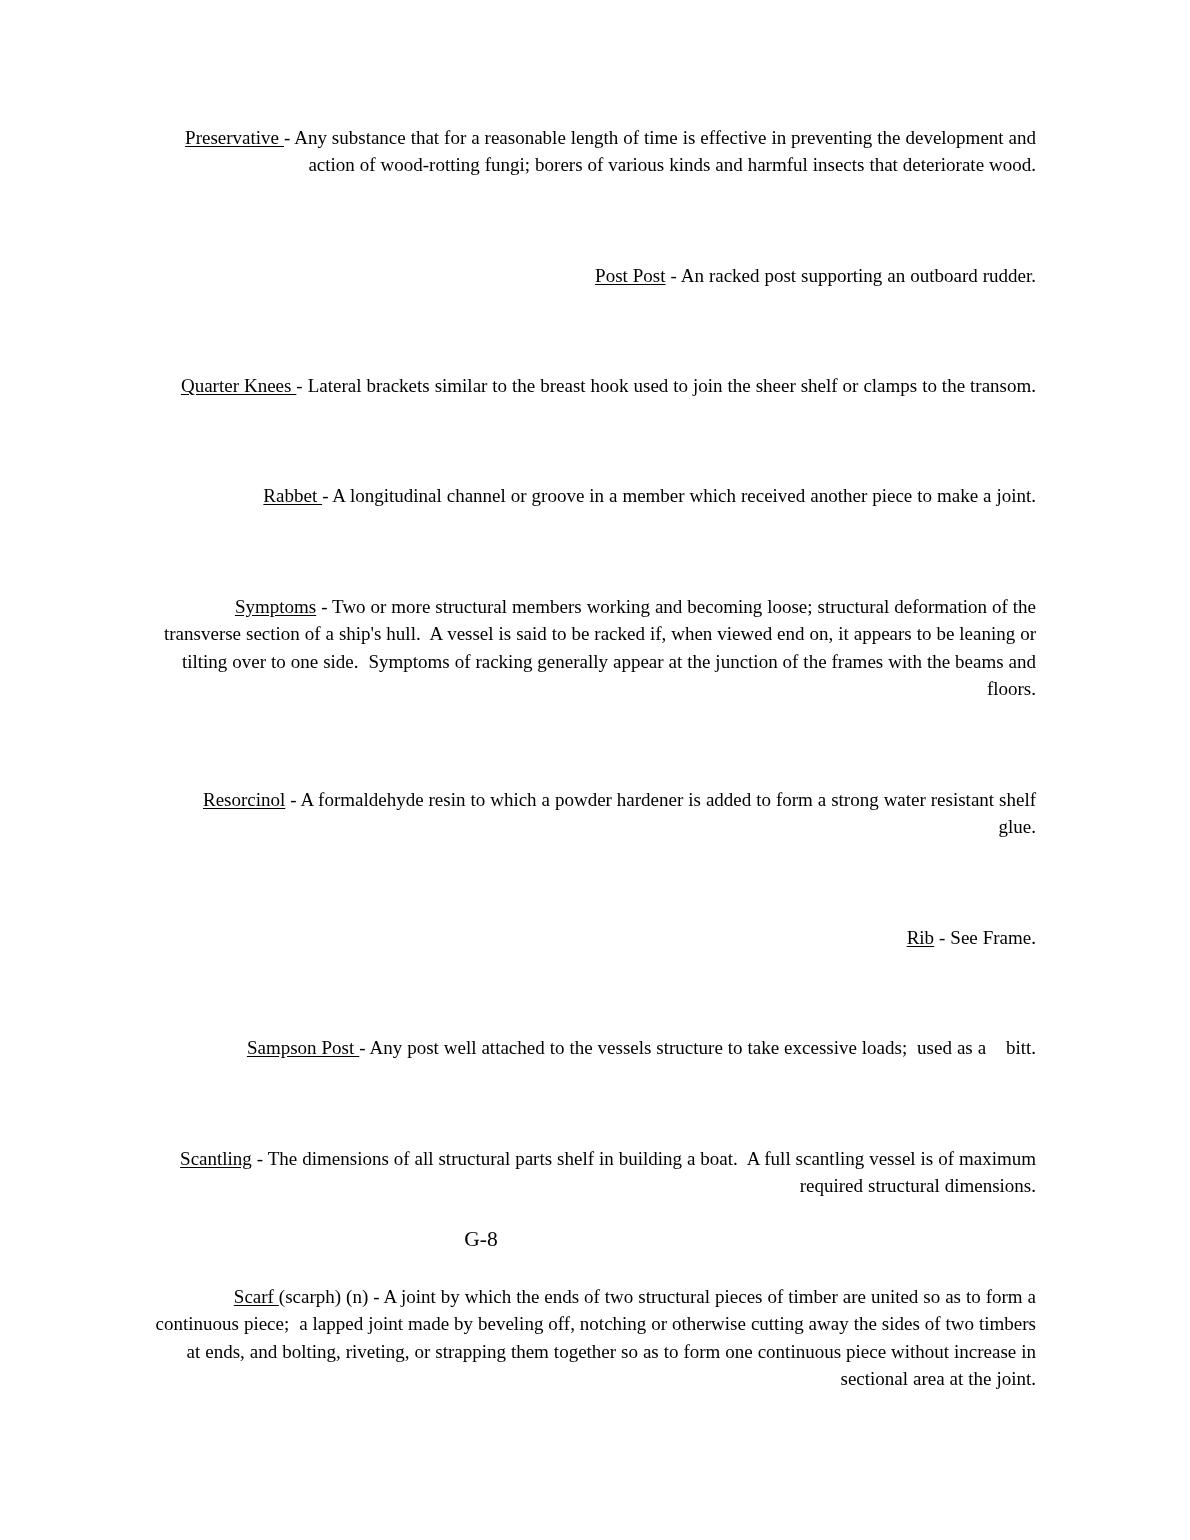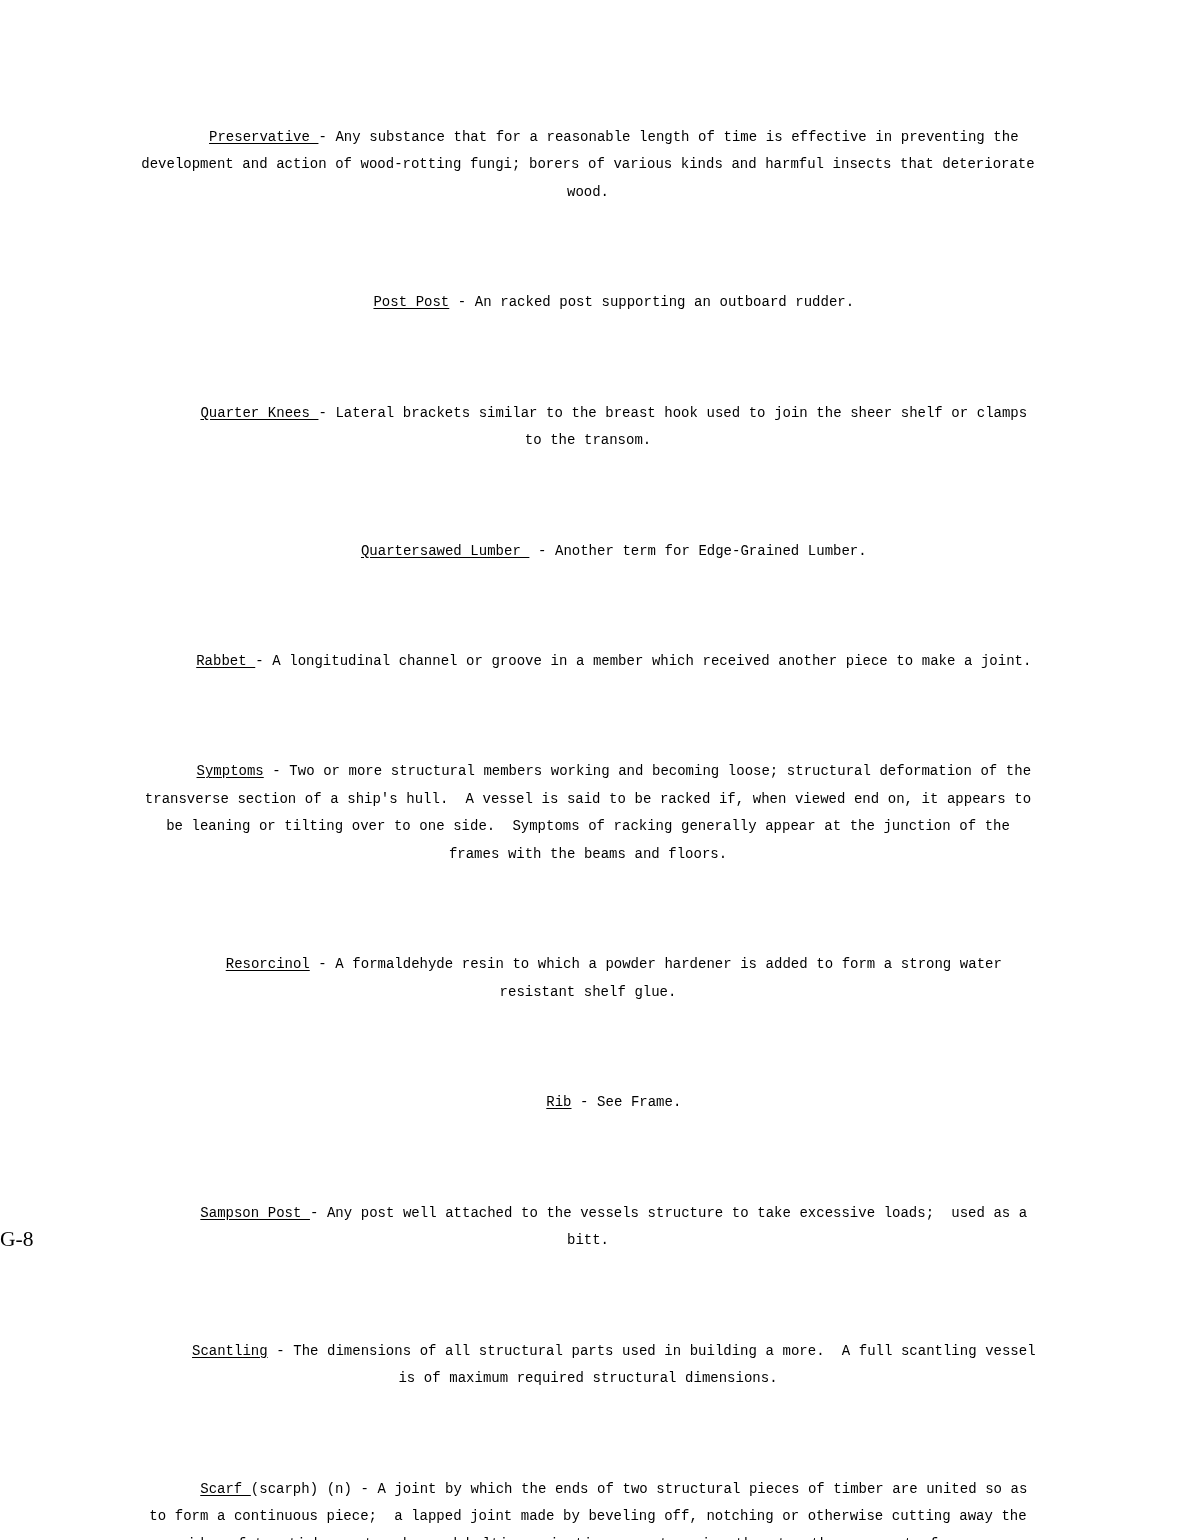--- a/index.html
+++ b/index.html
@@ -19,76 +19,73 @@
     overflow: hidden;
     box-sizing: border-box;
   }
   .content {
     position: absolute;
     left: 140px;
     top: 96px;
     width: 896px;
   }
   .entry {
-    font-size: 14px;
+    font-size: 19px;
     line-height: 27.6px;
     margin: 0 0 27.6px 0;
-    text-align: center;
+    text-align: right;
     white-space: pre-wrap;
     word-spacing: 0.2px;
-    font-family: Liberation Mono, monospace;
   }
   .term {
     text-decoration: underline;
     text-underline-offset: 2px;
   }
   .page-number {
     position: absolute;
     left: 0;
     top: 1226px;
     width: 962px;
+    text-align: center;
     font-size: 21.5px;
     line-height: 27.6px;
   }
 </style>
 </head>
 <body>
 
 <div class="page">
 
   <div class="content">
     <p class="entry">
       <span class="term">Preservative </span><span>- Any substance that for a reasonable length of time is effective in preventing the development and action of wood-rotting fungi; borers of various kinds and harmful insects that deteriorate wood.</span>
     </p>
     <p class="entry">
       <span class="term">Post Post</span><span> - An racked post supporting an outboard rudder.</span>
     </p>
     <p class="entry">
       <span class="term">Quarter Knees </span><span>- Lateral brackets similar to the breast hook used to join the sheer shelf or clamps to the transom.</span>
     </p>
     <p class="entry">
-      <span class="term">Quartersawed Lumber </span><span> - Another term for Edge-Grained Lumber.</span>
-    </p>
-    <p class="entry">
       <span class="term">Rabbet </span><span>- A longitudinal channel or groove in a member which received another piece to make a joint.</span>
     </p>
     <p class="entry">
       <span class="term">Symptoms</span><span> - Two or more structural members working and becoming loose; structural deformation of the transverse section of a ship's hull.  A vessel is said to be racked if, when viewed end on, it appears to be leaning or tilting over to one side.  Symptoms of racking generally appear at the junction of the frames with the beams and floors.</span>
     </p>
     <p class="entry">
       <span class="term">Resorcinol</span><span> - A formaldehyde resin to which a powder hardener is added to form a strong water resistant shelf glue.</span>
     </p>
     <p class="entry">
       <span class="term">Rib</span><span> - See Frame.</span>
     </p>
     <p class="entry">
       <span class="term">Sampson Post </span><span>- Any post well attached to the vessels structure to take excessive loads;  used as a    bitt.</span>
     </p>
     <p class="entry">
-      <span class="term">Scantling</span><span> - The dimensions of all structural parts used in building a more.  A full scantling vessel is of maximum required structural dimensions.</span>
+      <span class="term">Scantling</span><span> - The dimensions of all structural parts shelf in building a boat.  A full scantling vessel is of maximum required structural dimensions.</span>
     </p>
     <p class="entry">
       <span class="term">Scarf </span><span>(scarph) (n) - A joint by which the ends of two structural pieces of timber are united so as to form a continuous piece;  a lapped joint made by beveling off, notching or otherwise cutting away the sides of two timbers at ends, and bolting, riveting, or strapping them together so as to form one continuous piece without increase in sectional area at the joint.</span>
     </p>
 
   </div>
 
   <div class="page-number">G-8</div>
 
 </div>

